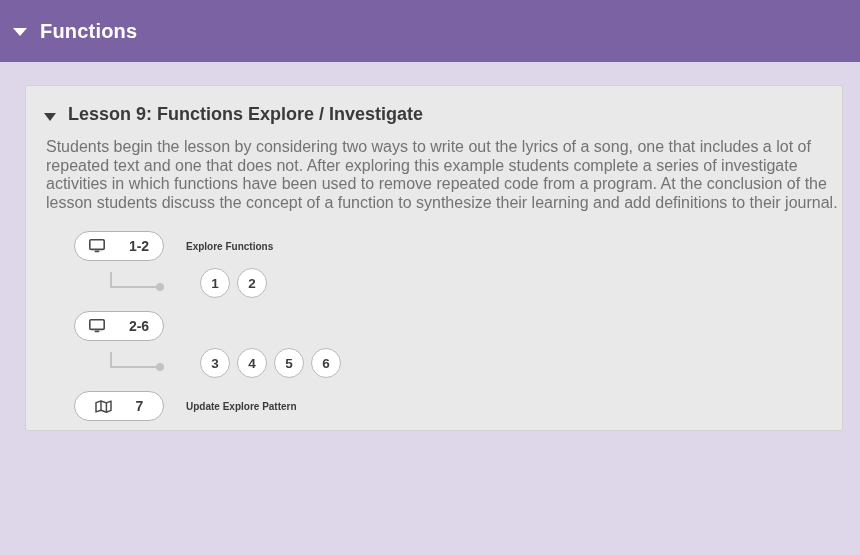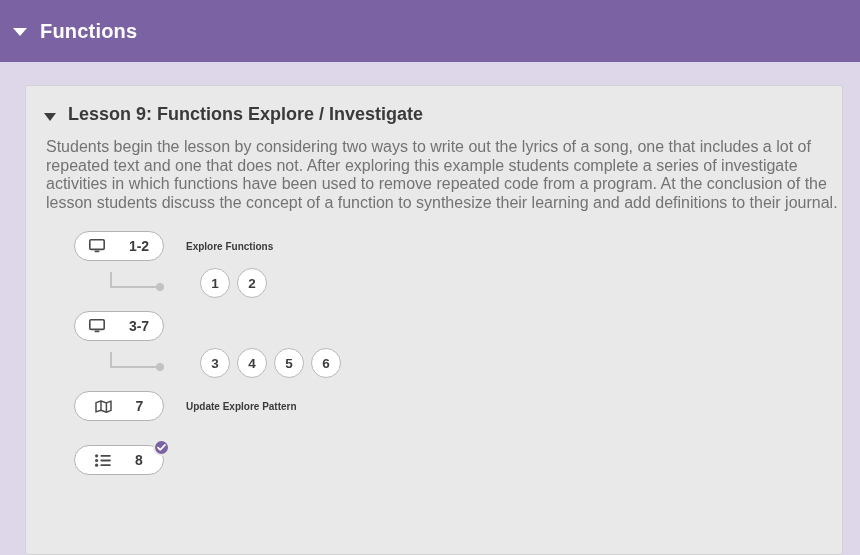--- a/index.html
+++ b/index.html
@@ -46,21 +46,21 @@
     position: absolute;
     top: 62px; left: 0;
     width: 860px; height: 493px;
     background: #ded7ea;
   }
 
   
   .lesson-card {
     position: absolute;
     top: 23px; left: 25px;
-    width: 818px; height: 470px;
+    width: 818px; height: 346px;
     background: #e9e9e9;
     border: 1px solid #d2d2d2;
     border-radius: 3px;
     overflow: hidden;
   }
   .lesson-head {
     display: flex;
     align-items: center;
     padding: 18px 0 0 18px;
   }
@@ -242,21 +242,21 @@
         <div class="spacer-6"></div>
 
         <div class="row">
           <div class="level-pill">
             <span class="glyph">
               <svg width="16" height="14" viewBox="0 0 16 14" fill="none">
                 <rect x="0.8" y="0.8" width="14.4" height="9.6" rx="1.2" stroke="#4a4a4a" stroke-width="1.6"></rect>
                 <rect x="5.5" y="11.6" width="5" height="1.6" rx="0.8" fill="#4a4a4a"></rect>
               </svg>
             </span>
-            <span>3-7</span>
+            <span>2-6</span>
           </div>
         </div>
 
         <div class="bubble-row">
           <div class="elbow">
             <div class="v"></div>
               <div class="h"></div>
               <div class="dot"></div>
           </div>
           <div class="bubbles">

